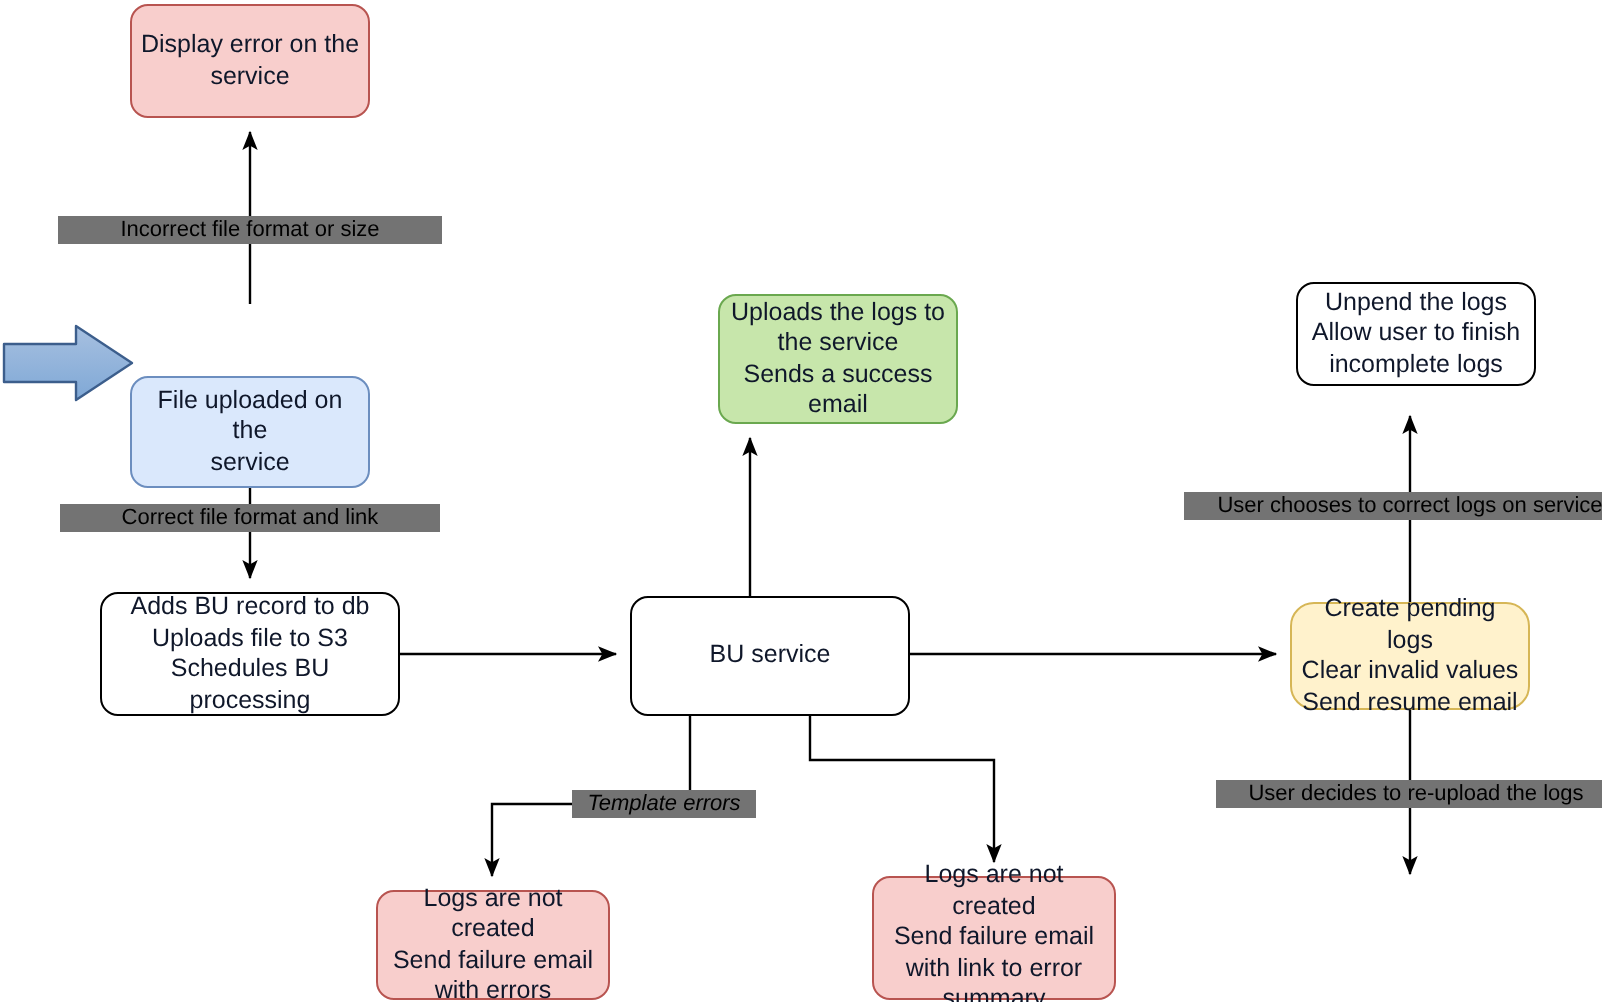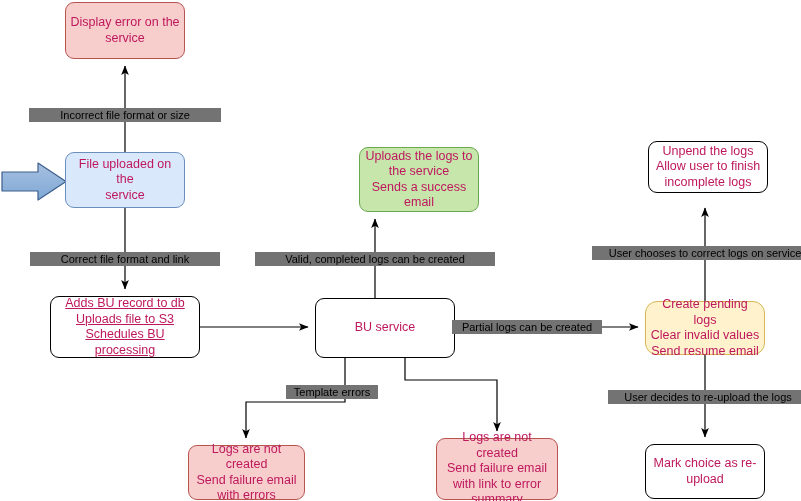--- a/index.html
+++ b/index.html
@@ -28,29 +28,29 @@
   }
   .node {
     position: absolute;
     box-sizing: border-box;
     border: 1px solid #000000;
     border-radius: 9px;
     display: flex;
     align-items: center;
     justify-content: center;
     text-align: center;
-    color: #be185d;
+    color: #0f172a;
     font-size: 12.5px;
     line-height: 15.5px;
     background: #ffffff;
     padding: 2px 4px;
     white-space: pre-line;
   }
   .node.pink   { background: #f8cecc; border-color: #b85450; }
-  .node.blue   { background: #dae8fc; border-color: #6c8ebf; }
+  .node.blue   { background: #dae8fc; border-color: #6c8ebf; margin-top: 36px; }
   .node.green  { background: #c7e6ab; border-color: #6aa84f; }
   .node.yellow { background: #fff2cc; border-color: #d6b656; }
   .node.plain  { background: #ffffff; border-color: #000000; }
 
   .edge-label {
     position: absolute;
     font-size: 11px;
     line-height: 14px;
     color: #000000;
     background: #737373;
@@ -107,50 +107,46 @@
 
   <div class="node green" style="left:315px; top:147px; width:120px; height:65px;margin-left:44px;">Uploads the logs to
 the service
 Sends a success
 email</div>
 
   <div class="node plain" style="left:648px; top:141px; width:120px; height:52px;">Unpend the logs
 Allow user to finish
 incomplete logs</div>
 
-  <div class="node plain" style="left:50px;  top:296px; width:150px; height:62px;text-decoration:underline;">Adds BU record to db
+  <div class="node plain" style="left:50px;  top:296px; width:150px; height:62px;">Adds BU record to db
 Uploads file to S3
 Schedules BU processing</div>
 
   <div class="node plain" style="left:315px; top:298px; width:140px; height:60px;">BU service</div>
 
   <div class="node yellow" style="left:645px; top:301px; width:120px; height:54px;border-radius:12px;">Create pending logs
 Clear invalid values
 Send resume email</div>
 
   <div class="node pink" style="left:188px; top:445px; width:117px; height:55px;">Logs are not created
 Send failure email
 with errors</div>
 
   <div class="node pink" style="left:436px; top:438px; width:122px; height:62px;">Logs are not created
 Send failure email
 with link to error
 summary</div>
 
-  <div class="node plain" style="left:645px; top:444px; width:120px; height:55px;">Mark choice as re-
-upload</div>
 
   <div class="edge-label" style="left:29px;  top:108px; width:192px;">Incorrect file format or size</div>
 
   <div class="edge-label" style="left:30px;  top:252px; width:190px;">Correct file format and link</div>
 
-  <div class="edge-label" style="left:255px; top:252px; width:240px;">Valid, completed logs can be created</div>
 
-  <div class="edge-label" style="left:452px; top:320px; width:150px;">Partial logs can be created</div>
 
   <div class="edge-label" style="left:592px; top:246px; width:226px;">User chooses to correct logs on service</div>
 
-  <div class="edge-label" style="left:286px; top:385px; width:92px;">Template errors</div>
+  <div class="edge-label" style="left:286px; top:395px; width:92px;font-style:italic;">Template errors</div>
 
 
   <div class="edge-label" style="left:608px; top:390px; width:200px;">User decides to re-upload the logs</div>
 
 </div>
 
 </body></html>

